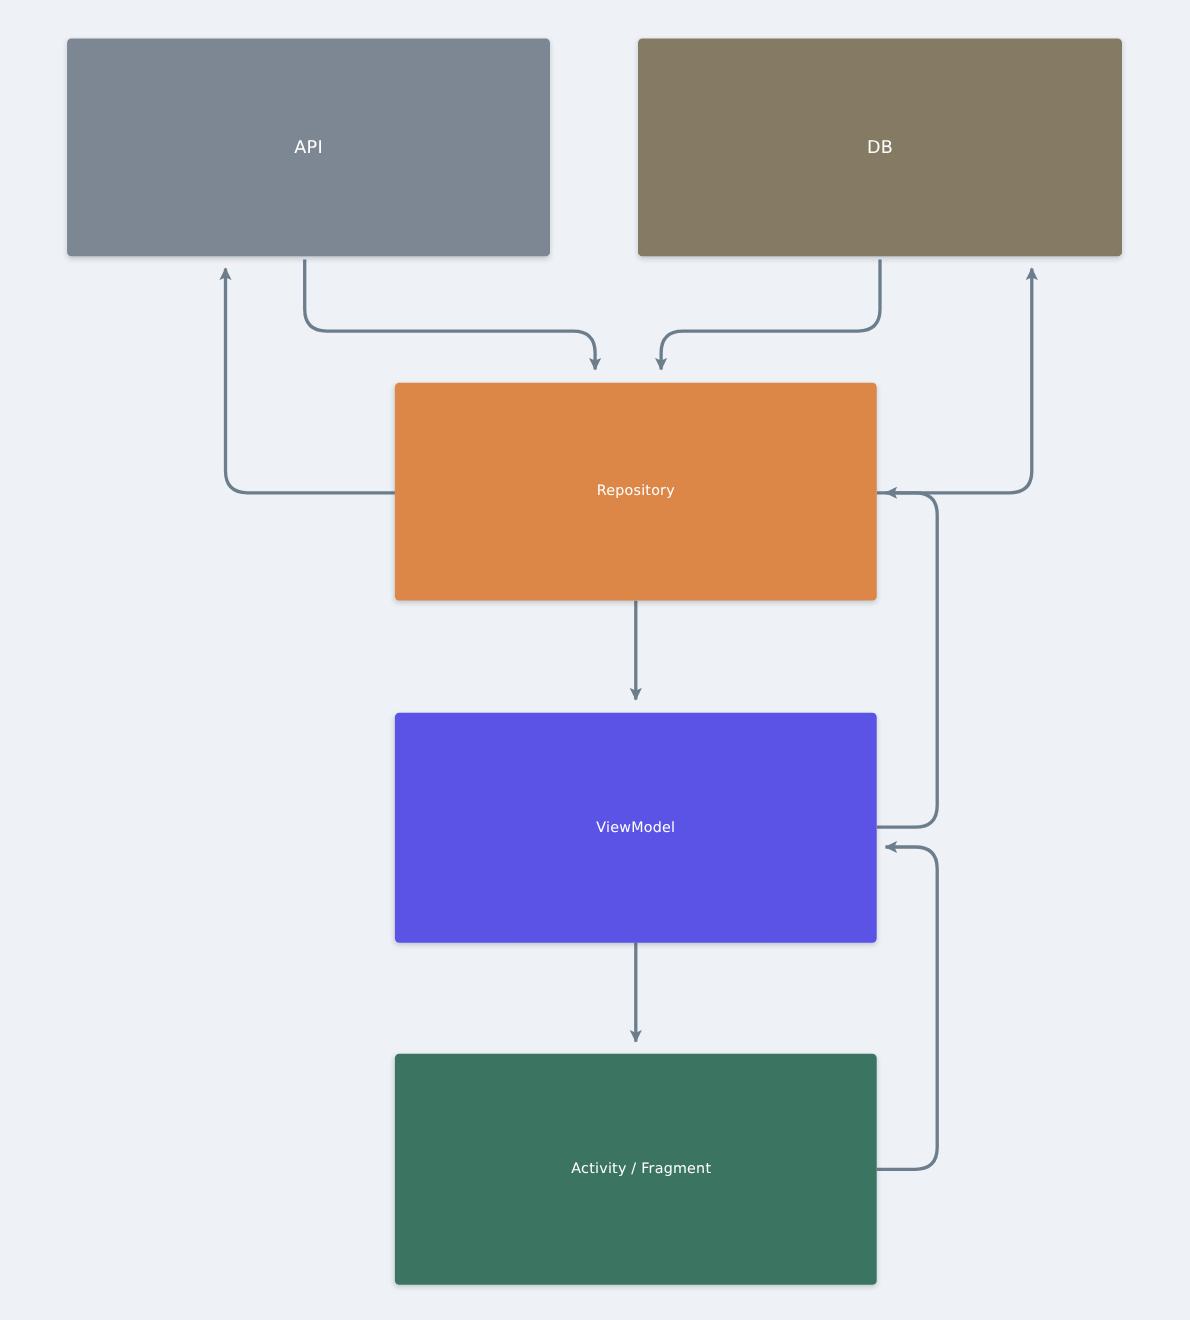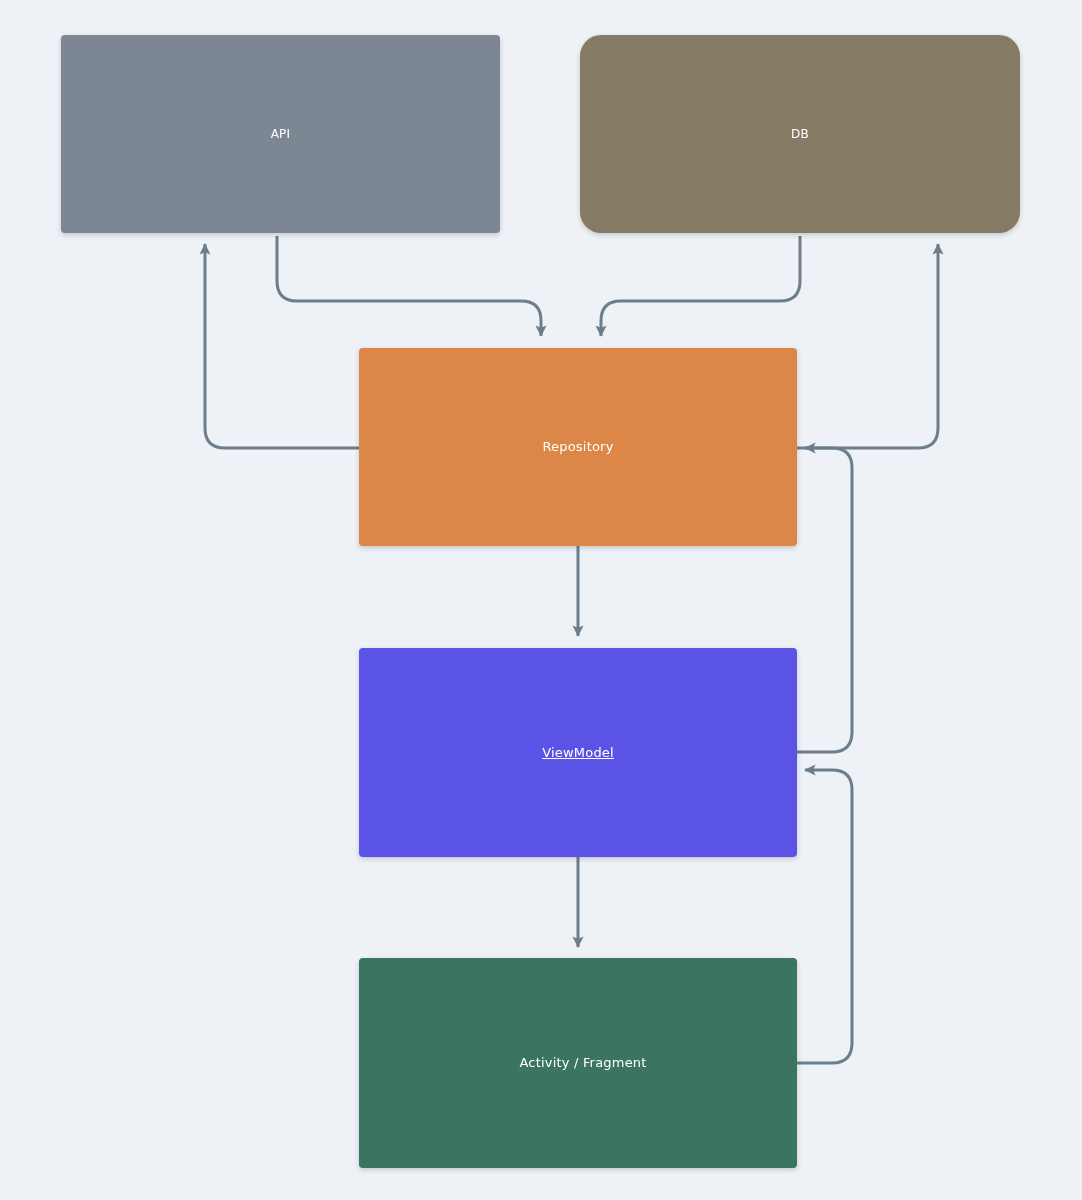--- a/index.html
+++ b/index.html
@@ -41,27 +41,27 @@
     font-size: 13px;
     font-weight: 500;
     letter-spacing: 0.2px;
     line-height: 1.2;
     text-align: center;
     white-space: nowrap;
     user-select: none;
   }
   
   #node-api       { left: 61px;  top: 35px;   width: 439px; height: 198px; background: #7c8793; }
-  #node-db        { left: 580px; top: 35px;   width: 440px; height: 198px; background: #857a63; border-radius: 21px; }
+  #node-db        { left: 580px; top: 35px;   width: 440px; height: 198px; background: #857a63; }
   #node-repo      { left: 359px; top: 348px;  width: 438px; height: 198px; background: #dc8647; }
   #node-vm        { left: 359px; top: 648px;  width: 438px; height: 209px; background: #5b53e6; }
   #node-view      { left: 359px; top: 958px;  width: 438px; height: 210px; background: #3c7462; padding-left: 10px; }
   
   #node-api .node-label,
-  #node-db .node-label { font-size: 12px; }
+  #node-db .node-label { font-size: 16px; }
 </style>
 </head>
 <body style="background: rgb(238, 242, 246);">
 
 <div id="stage" style="background: rgb(238, 242, 246);">
 
   <svg id="edge-layer" viewBox="0 0 1082 1200" width="1082" height="1200" xmlns="http://www.w3.org/2000/svg">
     <defs>
       <marker id="arrow-head" viewBox="0 0 10 10" refX="8.4" refY="5" markerWidth="4.2" markerHeight="4.2" orient="auto-start-reverse" markerUnits="strokeWidth">
         <path d="M 0 0.6 L 9 5 L 0 9.4 L 1.9 5 Z" fill="#6c7d8c"></path>
@@ -94,20 +94,20 @@
 
   <div class="node" id="node-db" style="left: 580px; top: 35px; width: 440px; height: 198px; background: rgb(133, 122, 99);">
     <span class="node-label" style="color: rgb(255, 255, 255);">DB</span>
   </div>
 
   <div class="node" id="node-repo" style="left: 359px; top: 348px; width: 438px; height: 198px; background: rgb(220, 134, 71);">
     <span class="node-label" style="color: rgb(255, 255, 255);">Repository</span>
   </div>
 
   <div class="node" id="node-vm" style="left: 359px; top: 648px; width: 438px; height: 209px; background: rgb(91, 83, 230);">
-    <span class="node-label" style="color: rgb(255, 255, 255); text-decoration: underline;">ViewModel</span>
+    <span class="node-label" style="color: rgb(255, 255, 255);">ViewModel</span>
   </div>
 
   <div class="node" id="node-view" style="left: 359px; top: 958px; width: 438px; height: 210px; background: rgb(60, 116, 98);">
     <span class="node-label" style="color: rgb(255, 255, 255);">Activity / Fragment</span>
   </div>
 
 </div>
 
 </body></html>

